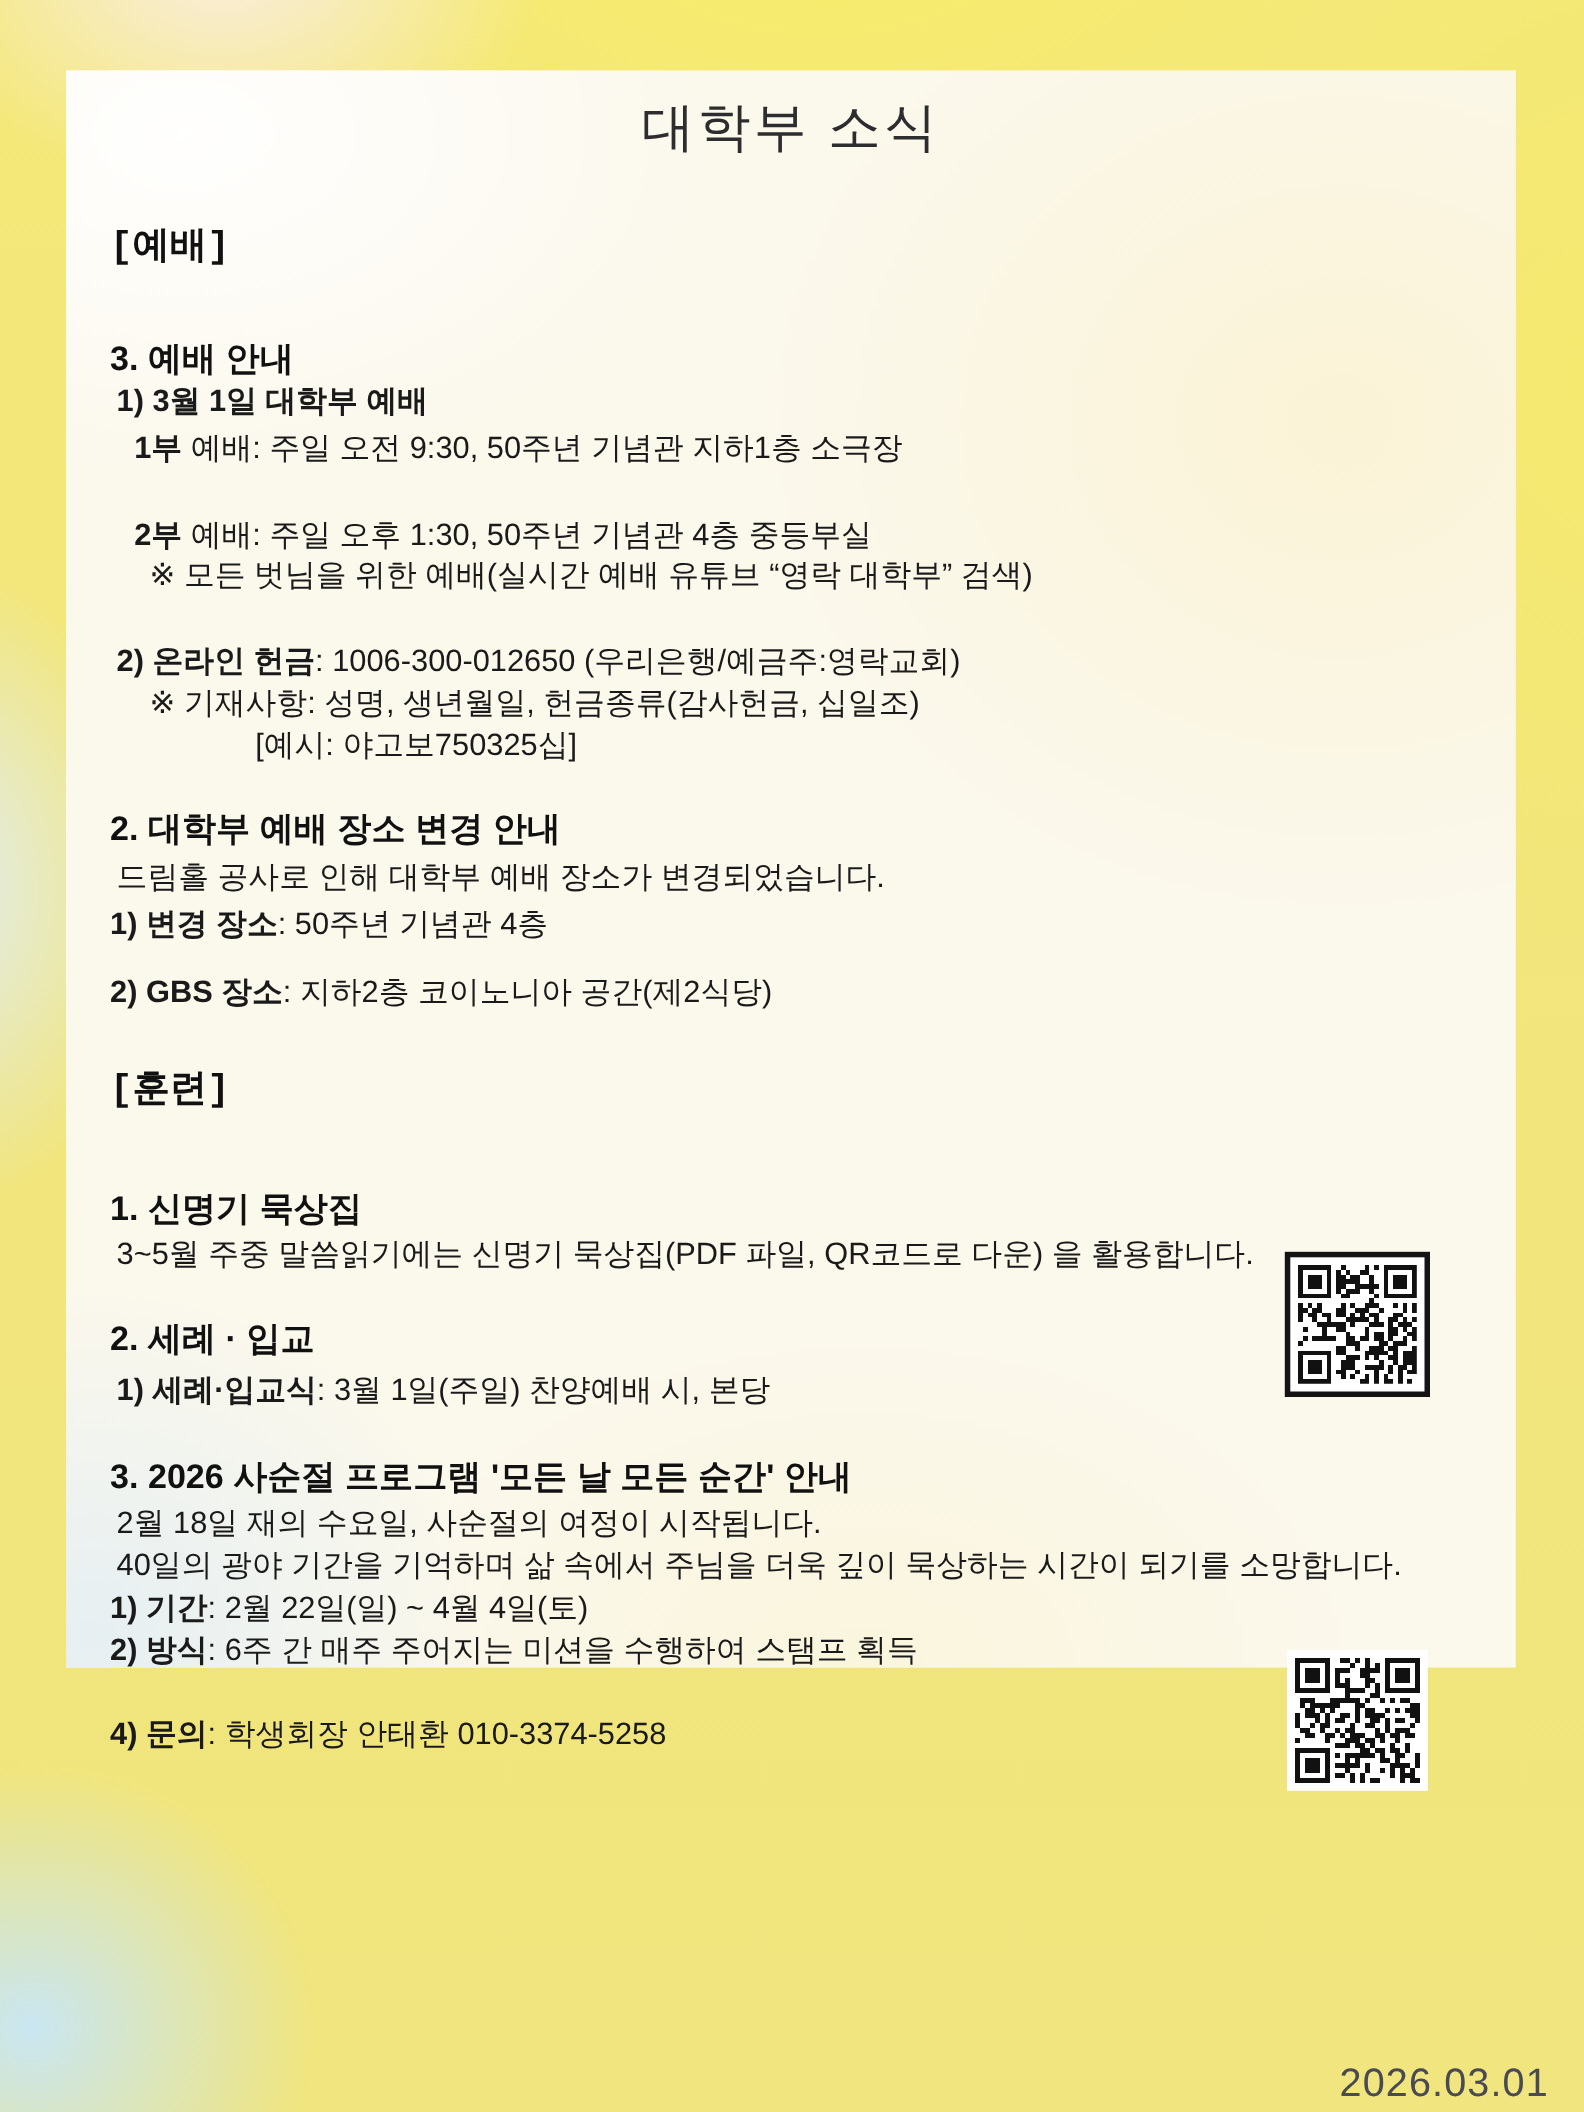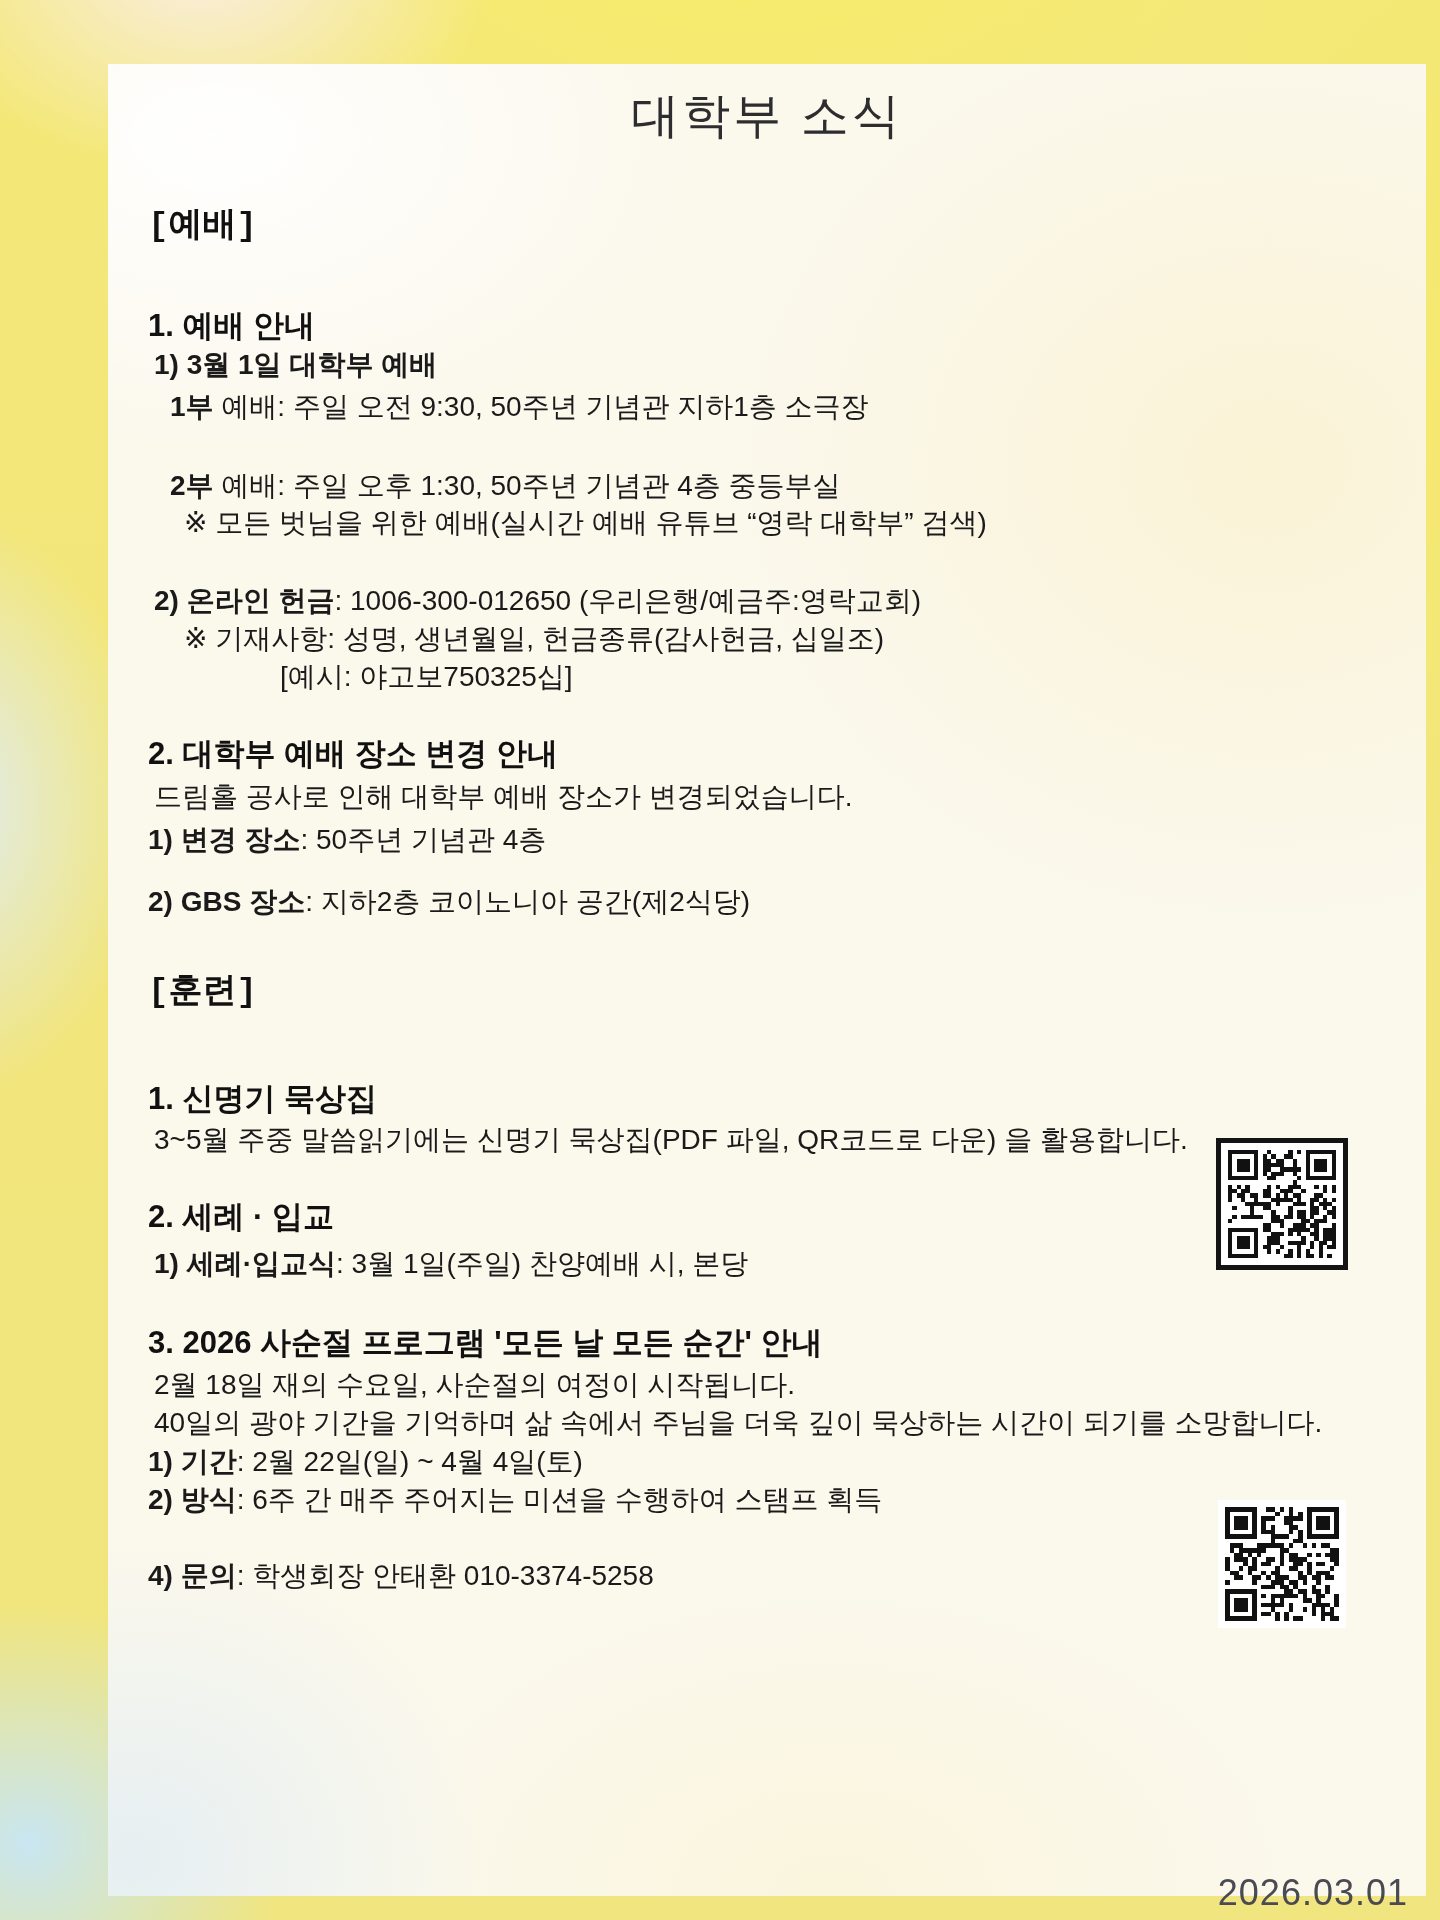--- a/index.html
+++ b/index.html
@@ -12,28 +12,27 @@
     position:relative;width:1440px;height:1920px;
     background:
       radial-gradient(ellipse 420px 300px at 14% -2%, rgba(250,238,232,0.95), rgba(250,238,232,0) 70%),
       radial-gradient(ellipse 640px 360px at 52% -4%, #f8ec6a, rgba(248,236,106,0) 75%),
       radial-gradient(ellipse 300px 420px at -4% 42%, #e0edf4, rgba(224,237,244,0) 70%),
       radial-gradient(ellipse 360px 330px at 2% 96%, #c9e6f2, rgba(201,230,242,0) 72%),
       radial-gradient(ellipse 420px 600px at 102% 18%, #f5e96f, rgba(245,233,111,0) 80%),
       linear-gradient(180deg,#f4e878 0%,#f1e57c 55%,#f0e57e 100%);
   }
   #card{
-    position:absolute;left:60px;top:64px;width:1318px;height:1832px;
+    position:absolute;left:60px;top:64px;width:1318px;height:1452px;
     background:
       radial-gradient(ellipse 700px 450px at 8% 4%, rgba(255,255,255,0.95), rgba(255,255,255,0) 70%),
       radial-gradient(ellipse 700px 600px at 88% 22%, rgba(250,242,210,0.85), rgba(250,242,210,0) 75%),
       radial-gradient(ellipse 500px 450px at 2% 98%, rgba(228,238,243,0.9), rgba(228,238,243,0) 70%),
       radial-gradient(ellipse 600px 400px at 55% 100%, rgba(250,244,214,0.7), rgba(250,244,214,0) 75%),
       #fbf8ec;
-    margin-left: 48px;
   }
   .page-title{
     position:absolute;top:20px;left:0;width:100%;
     text-align:center;font-size:48px;font-weight:400;letter-spacing:3px;
     color:#2d2d2f;
   }
   .line{
     position:absolute;font-size:28px;color:#1a1a1a;
     line-height:1.25;white-space:nowrap;
   }
@@ -55,21 +54,21 @@
 </head>
 <body>
 
 <div id="frame">
   <div id="card">
 
     <div class="page-title">대학부 소식</div>
 
     <div class="line sec x0" style="top:141px">[예배]</div>
 
-    <div class="line h x0" style="top:243px">1. 예배 안내</div>
+    <div class="line h x0" style="top:243px">3. 예배 안내</div>
 
     <div class="line b x1" style="top:283px">1) 3월 1일 대학부 예배</div>
 
     <div class="line x2" style="top:325px"><span class="lbl">1부</span><span> 예배: 주일 오전 9:30, 50주년 기념관 지하1층 소극장</span></div>
 
 
     <div class="line x2" style="top:404px"><span class="lbl">2부</span><span> 예배: 주일 오후 1:30, 50주년 기념관 4층 중등부실</span></div>
 
     <div class="line x3" style="top:441px">※ 모든 벗님을 위한 예배(실시간 예배 유튜브 “영락 대학부” 검색)</div>
 

